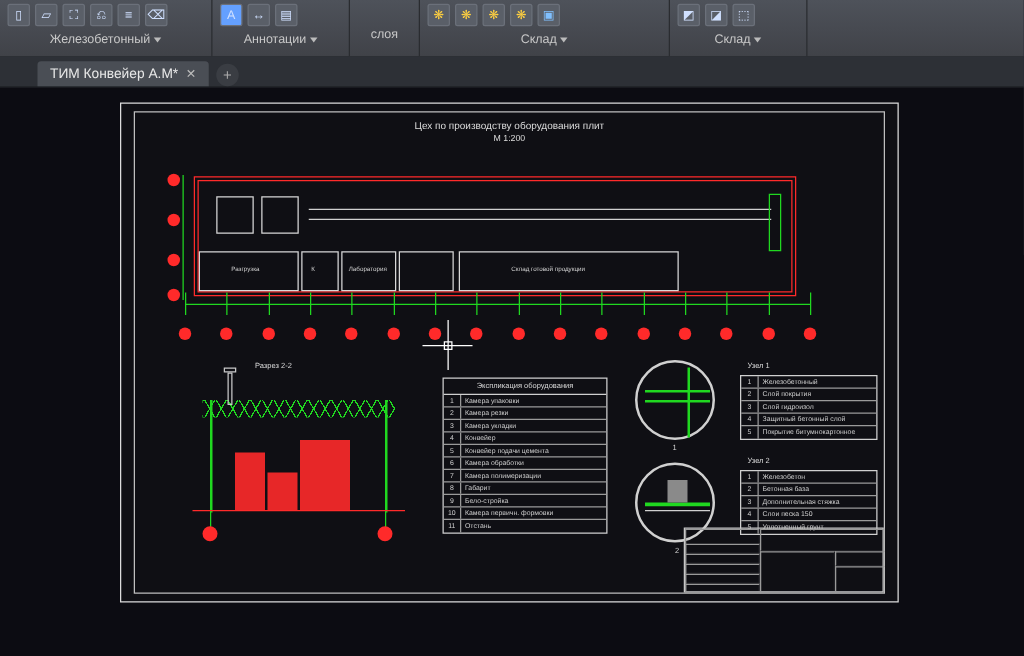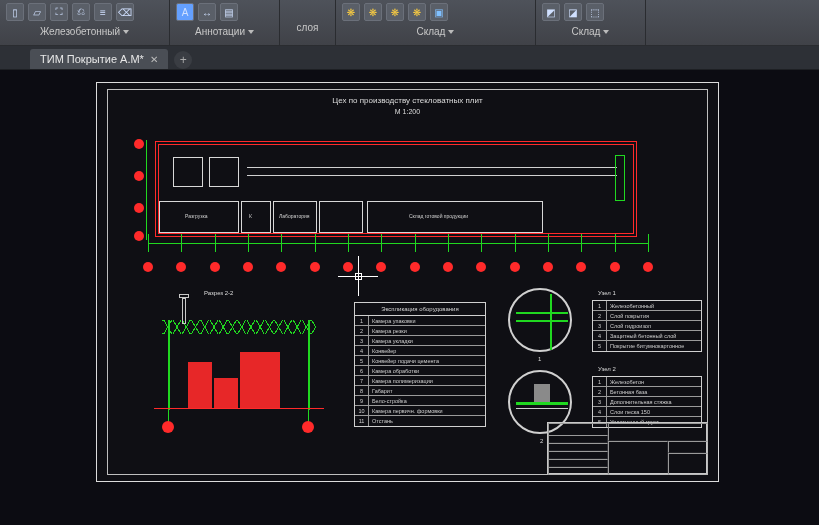--- a/index.html
+++ b/index.html
@@ -220,31 +220,31 @@
     </div>
     <div class="ribbon-label">
       <span>Склад</span>
       <span class="drop-arrow"></span>
     </div>
   </div>
 </div>
 
 <div class="tabrow">
   <div class="filetab">
-    <span>ТИМ Покрытие А.М*</span>
+    <span>ТИМ Конвейер А.М*</span>
     <span class="close-x">✕</span>
   </div>
   <div class="newtab-btn">+</div>
 </div>
 
 <div class="canvas">
   <div class="paper">
     <div class="paper-inner">
 
-      <div class="dwg-title">Цех по производству стекловатных плит</div>
+      <div class="dwg-title">Цех по производству оборудования плит</div>
       <div class="dwg-scale">М 1:200</div>
 
       <div class="plan">
 
         <div class="plan-room" style="left:14px;top:12px;width:30px;height:30px"></div>
         <div class="plan-room" style="left:50px;top:12px;width:30px;height:30px"></div>
         <div class="plan-room" style="left:0;top:56px;width:80px;height:32px"></div>
         <div class="plan-text" style="left:26px;top:68px">Разгрузка</div>
         <div class="plan-room" style="left:82px;top:56px;width:30px;height:32px"></div>
         <div class="plan-text" style="left:90px;top:68px">К</div>

